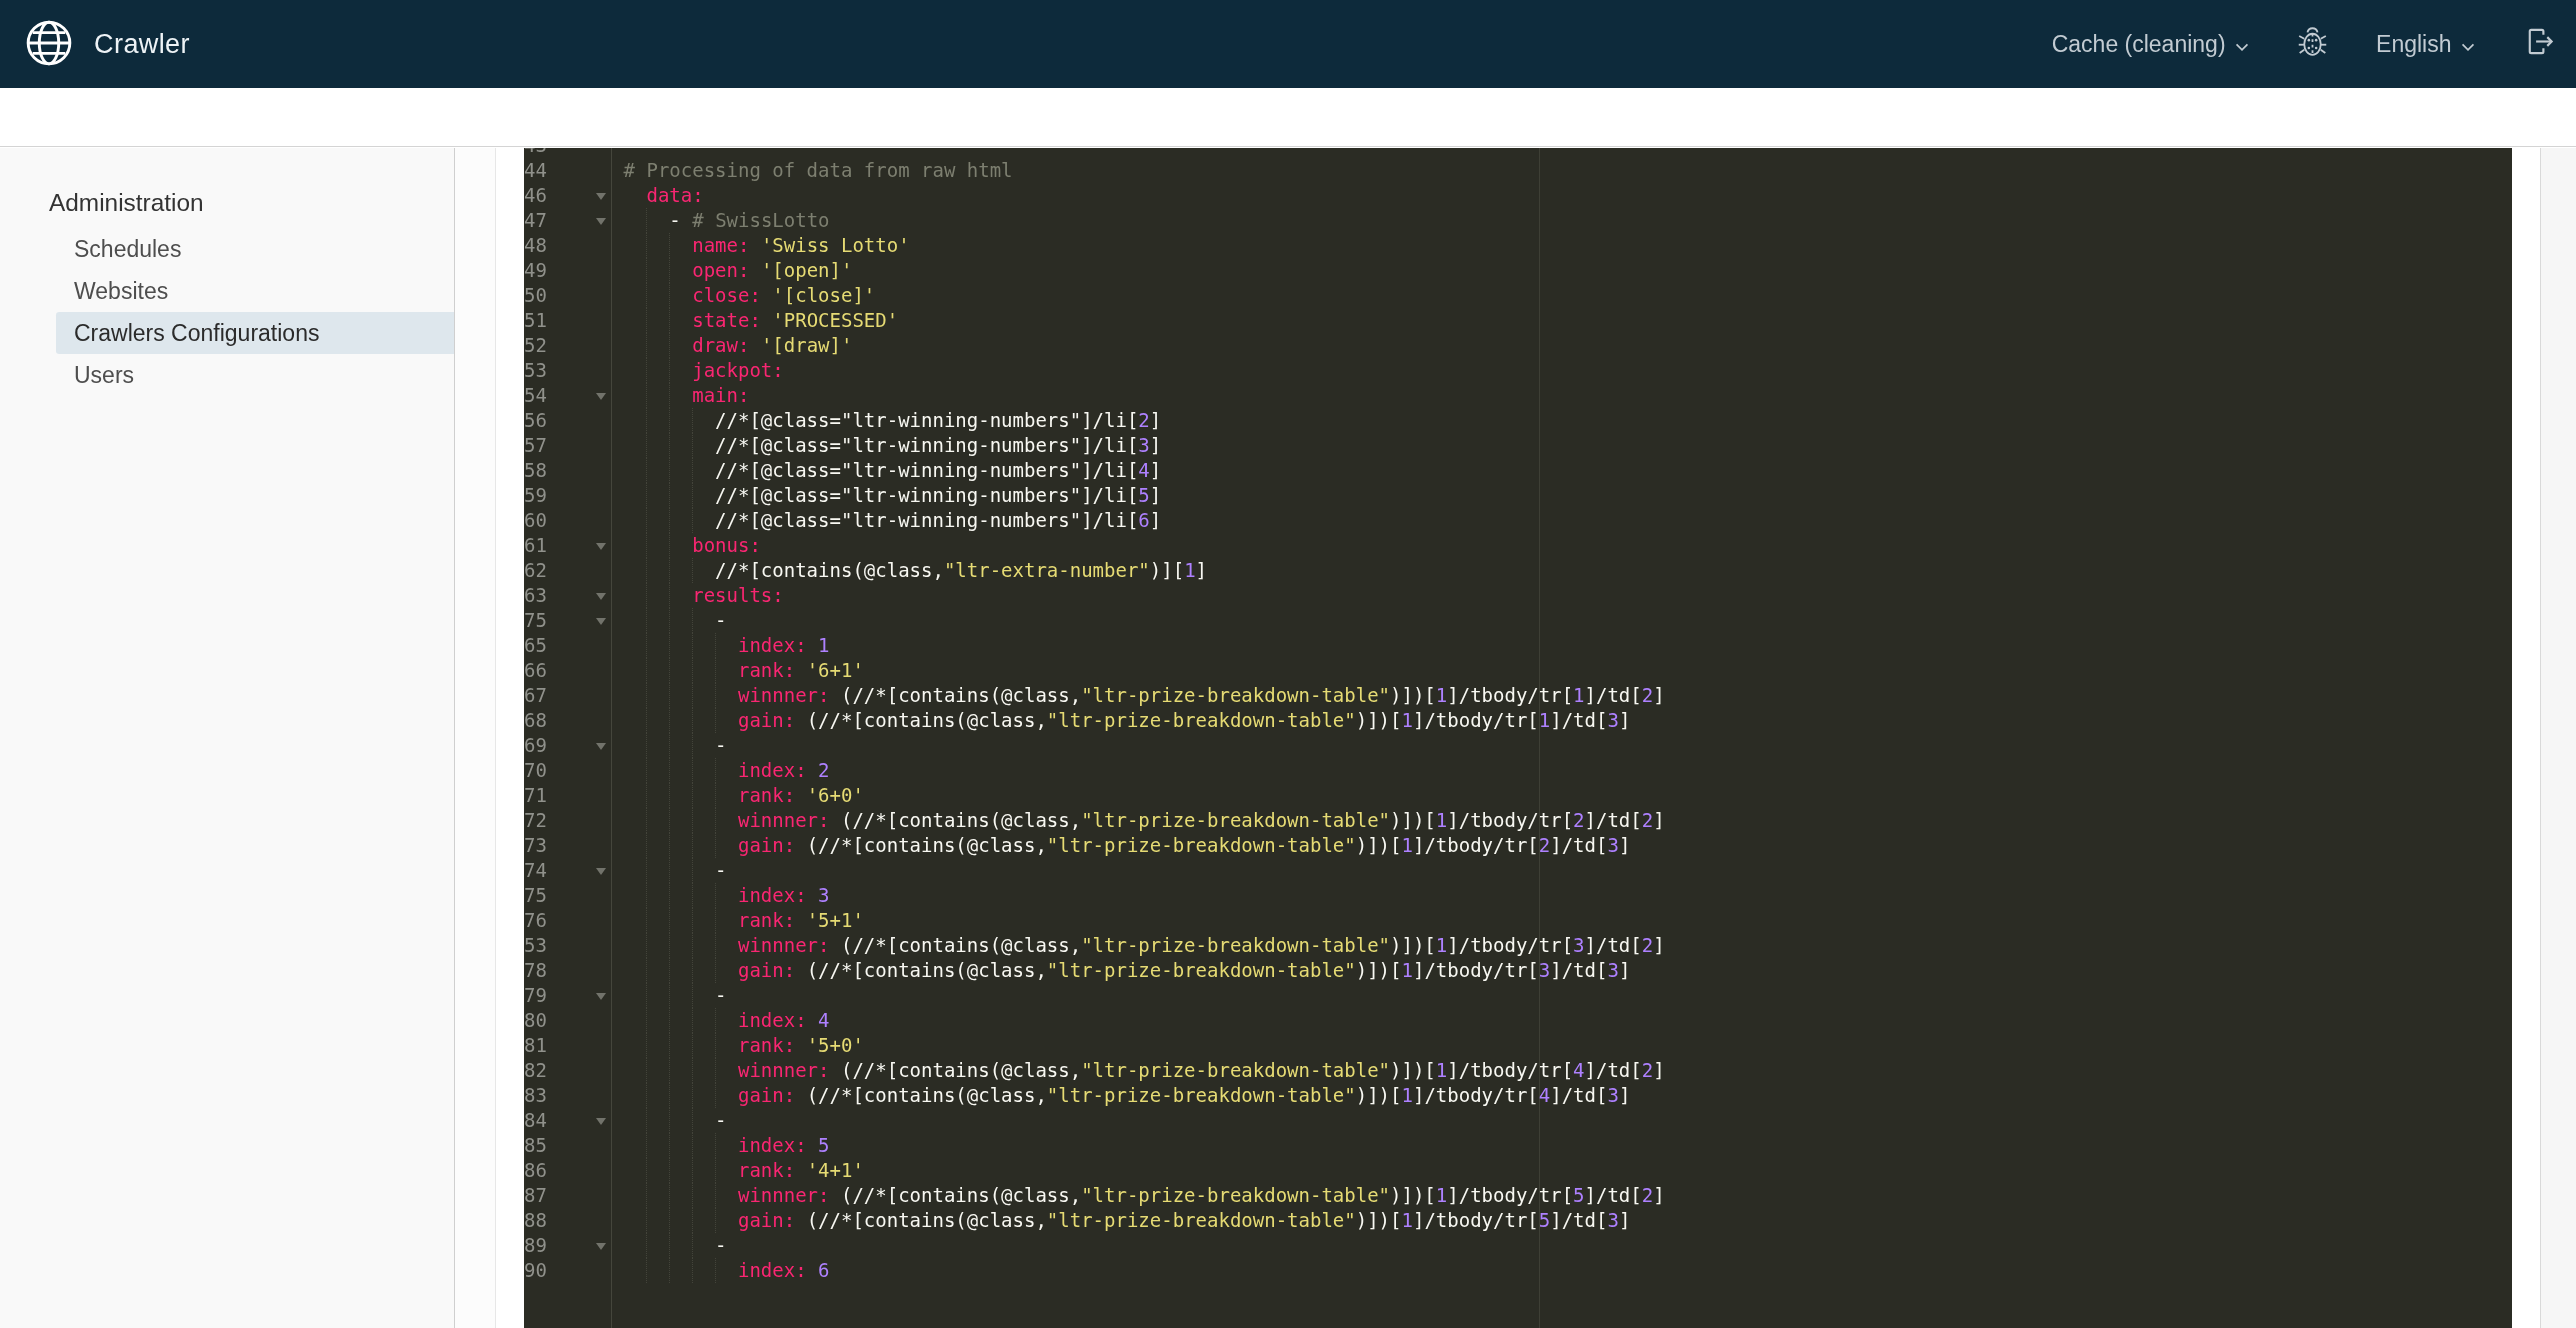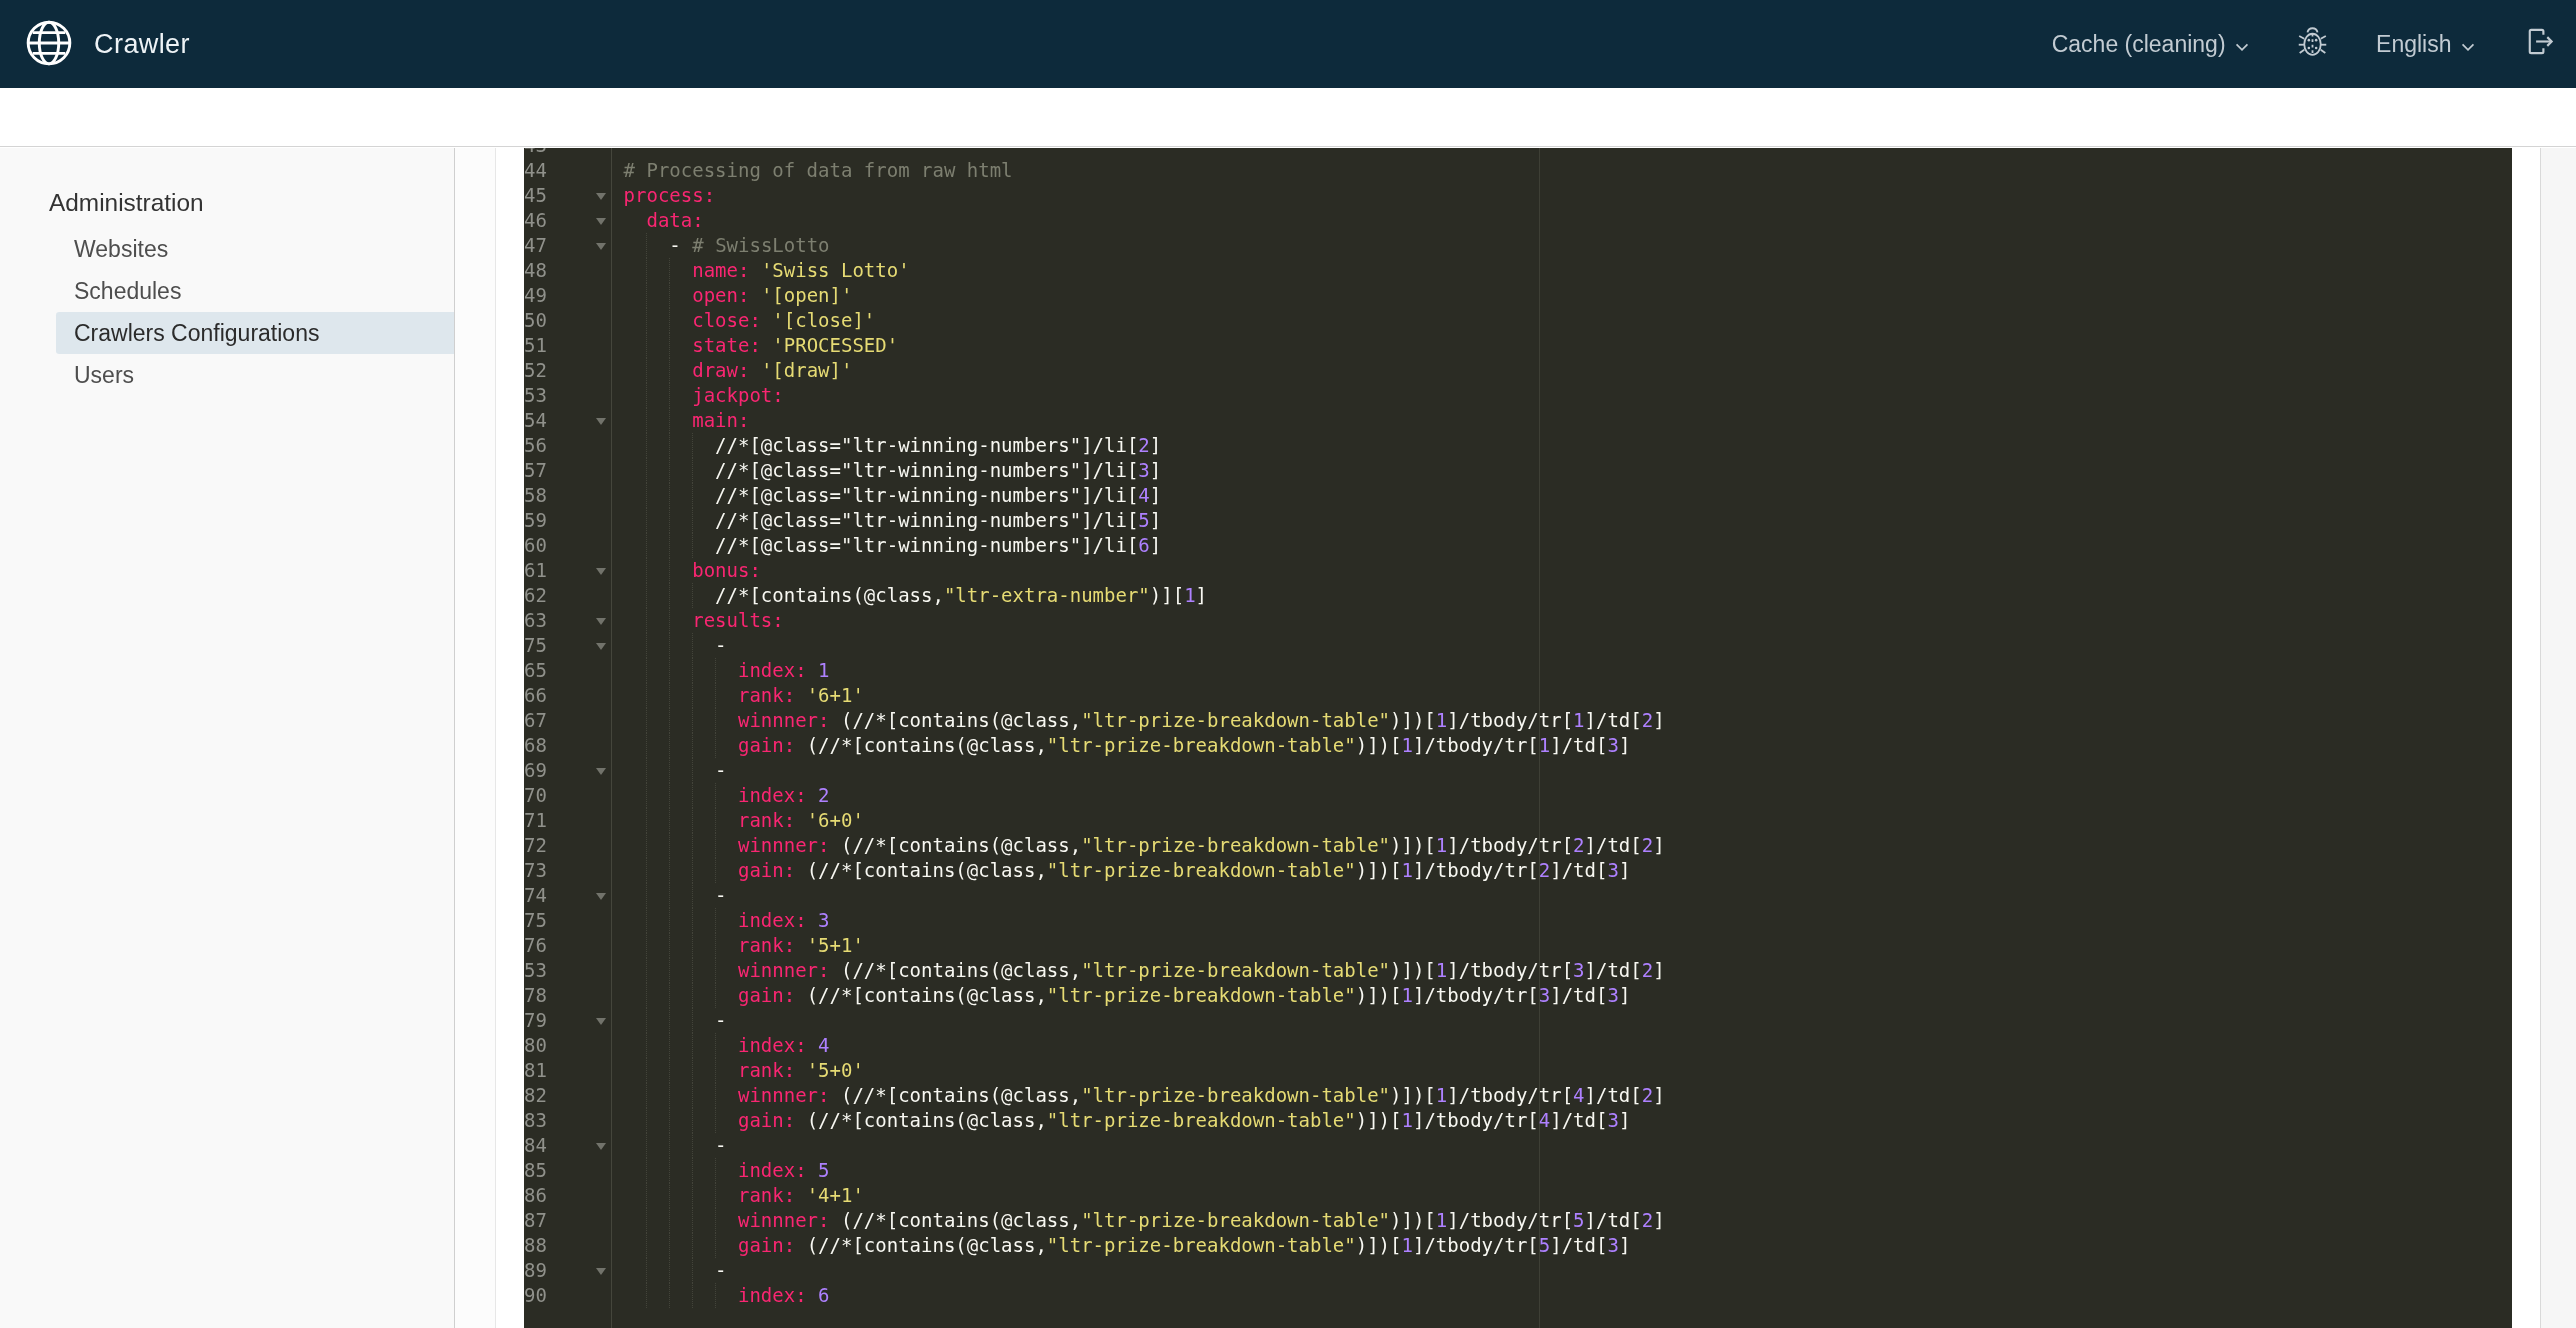--- a/index.html
+++ b/index.html
@@ -117,24 +117,24 @@
     </button>
   </div>
 </header>
 
 <div class="subheader"></div>
 
 <nav class="sidebar">
   <div class="sidebar-heading">Administration</div>
   <div>
       <div class="sidebar-item">
+        <span>Schedules</span>
+      </div>
+      <div class="sidebar-item">
         <span>Websites</span>
-      </div>
-      <div class="sidebar-item">
-        <span>Schedules</span>
       </div>
       <div class="sidebar-item selected">
         <span>Crawlers Configurations</span>
       </div>
       <div class="sidebar-item">
         <span>Users</span>
       </div>
     </div>
 </nav>
 <div class="side-lane"></div>
@@ -152,29 +152,20 @@
       </div>
       <div class="cm-row">
         <div class="cm-gutter-cell">
           <span class="cm-num">44</span>
           <span class="cm-foldzone"></span>
         </div>
         <div class="cm-code"><span class="cm-text"><span class="seg-p"></span><span class="seg-c"># Processing of data from raw html</span></span></div>
       </div>
       <div class="cm-row">
         <div class="cm-gutter-cell">
-          <span class="cm-num">45</span>
-          <span class="cm-foldzone">
-            <i class="cm-foldarrow"></i>
-          </span>
-        </div>
-        <div class="cm-code"><span class="cm-text"><span class="seg-p"></span><span class="seg-k">process:</span></span></div>
-      </div>
-      <div class="cm-row">
-        <div class="cm-gutter-cell">
           <span class="cm-num">46</span>
           <span class="cm-foldzone">
             <i class="cm-foldarrow"></i>
           </span>
         </div>
         <div class="cm-code"><span class="cm-text"><span class="seg-p">  </span><span class="seg-k">data:</span></span></div>
       </div>
       <div class="cm-row">
         <div class="cm-gutter-cell">
           <span class="cm-num">47</span>

